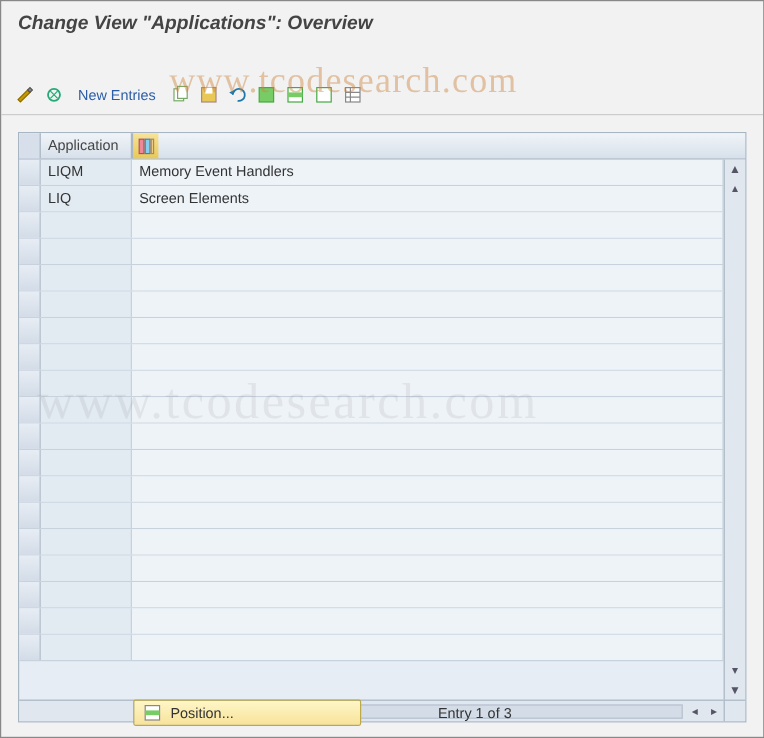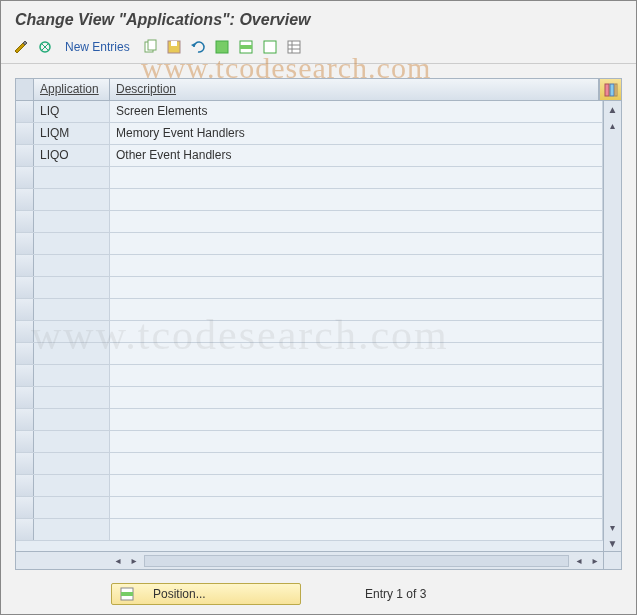--- a/index.html
+++ b/index.html
@@ -20,20 +20,21 @@
     font-weight:bold;
     font-style:italic;
     color:#444;
   }
   .toolbar {
     display:flex;
     align-items:center;
     gap:4px;
     padding:2px 10px 6px 10px;
     border-bottom:1px solid #ccc;
+    margin-top:32px;
   }
   .toolbar .icon-btn {
     width:20px; height:20px;
     display:flex; align-items:center; justify-content:center;
     cursor:pointer;
   }
   .toolbar .text-btn {
     padding:2px 6px;
     color:#2a5ca8;
     cursor:pointer;
@@ -51,21 +52,20 @@
     height:22px;
     background:linear-gradient(#f0f4f8,#d7e0ea);
     border-bottom:1px solid #a8b5c3;
   }
   .hcell {
     border-right:1px solid #a8b5c3;
     padding:3px 6px;
     color:#444;
     overflow:hidden;
     white-space:nowrap;
-    text-decoration:underline;
   }
   .row-selector-h { width:18px; border-right:1px solid #a8b5c3; background:#d7e0ea;}
   .col-app { width:76px; }
   .col-desc { flex:1; }
   .col-cfg {
     width:22px;
     display:flex; align-items:center; justify-content:center;
     background:linear-gradient(#f7e39a,#e8c957);
     border-left:1px solid #a8b5c3;
   }
@@ -134,21 +134,21 @@
     left:0; right:0; bottom:0;
     height:40px;
     display:flex; align-items:center;
     padding:0 20px;
   }
   .position-btn {
     margin-left:90px;
     width:190px;
     height:22px;
     display:flex; align-items:center;
-    gap:19px;
+    gap:8px;
     background:linear-gradient(#fff6c8,#f7e39a);
     border:1px solid #bba94a;
     border-radius:2px;
     cursor:pointer;
     padding:0 8px;
   }
   .position-btn .pos-icon {
     width:14px; height:14px;
   }
   .entry-text {
@@ -234,45 +234,39 @@
         <line x1="2" y1="10" x2="14" y2="10" stroke="#888"></line>
         <line x1="6" y1="2" x2="6" y2="14" stroke="#888"></line>
       </svg>
   </div>
 </div>
 
 <div class="grid-wrap">
   <div class="grid-header">
     <div class="row-selector-h"></div>
     <div class="hcell col-app">Application</div>
-    <div class="hcell col-desc">Description</div>
     <div class="col-cfg">
       <svg width="14" height="14">
           <rect x="1" y="1" width="4" height="12" fill="#e89" stroke="#a55"></rect>
           <rect x="6" y="1" width="4" height="12" fill="#8ce" stroke="#57a"></rect>
           <rect x="11" y="1" width="2" height="12" fill="#ec8" stroke="#a85"></rect>
         </svg>
     </div>
   </div>
 
   <div class="grid-body" id="grid-body">
       <div class="grid-row">
         <div class="row-selector"></div>
+        <div class="cell app">LIQM</div>
+        <div class="cell desc">Memory Event Handlers</div>
+      </div>
+      <div class="grid-row">
+        <div class="row-selector"></div>
         <div class="cell app">LIQ</div>
         <div class="cell desc">Screen Elements</div>
-      </div>
-      <div class="grid-row">
-        <div class="row-selector"></div>
-        <div class="cell app">LIQM</div>
-        <div class="cell desc">Memory Event Handlers</div>
-      </div>
-      <div class="grid-row">
-        <div class="row-selector"></div>
-        <div class="cell app">LIQO</div>
-        <div class="cell desc">Other Event Handlers</div>
       </div>
       <div class="grid-row">
         <div class="row-selector"></div>
         <div class="cell app"></div>
         <div class="cell desc"></div>
       </div>
       <div class="grid-row">
         <div class="row-selector"></div>
         <div class="cell app"></div>
         <div class="cell desc"></div>

